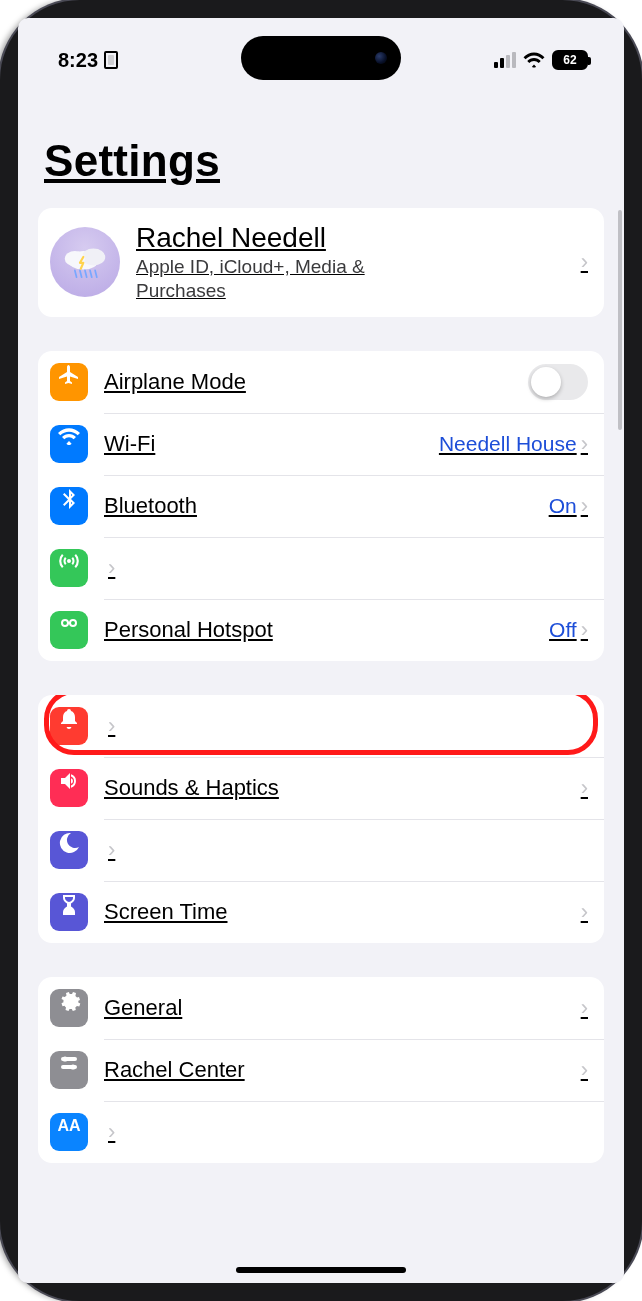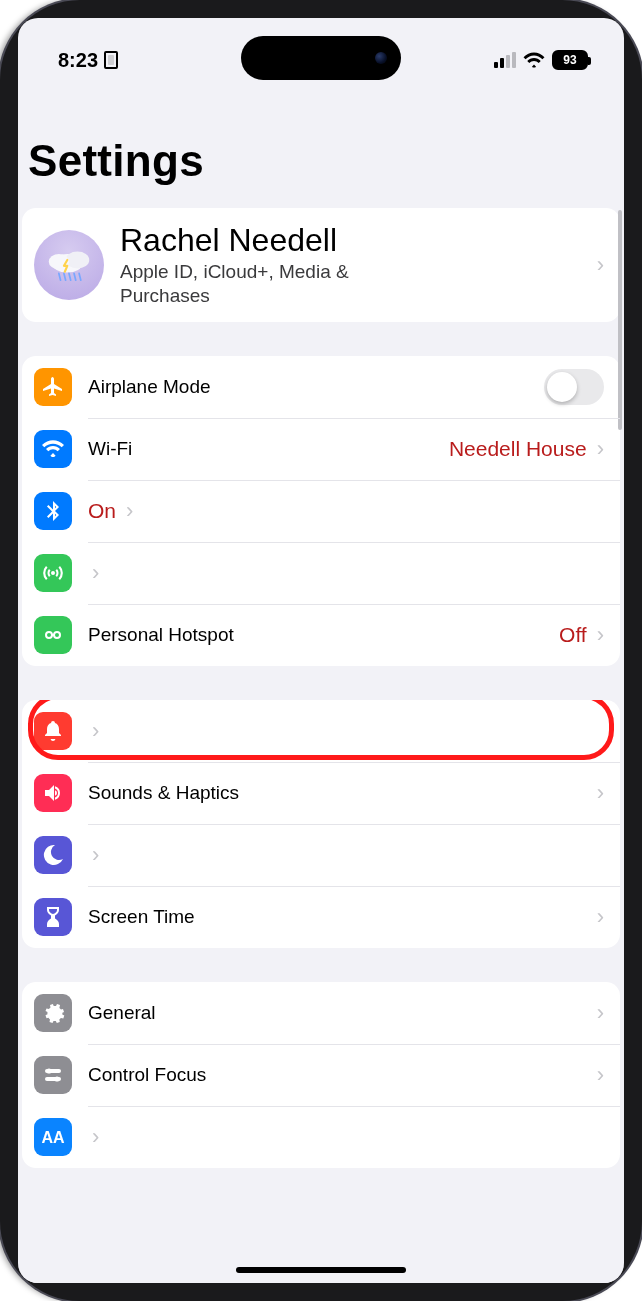--- a/index.html
+++ b/index.html
@@ -29,21 +29,21 @@
     content:"";
     position:absolute;
     left:-6px; top:290px; width:6px; height:100px;
     background:#222; border-radius:3px 0 0 3px;
     box-shadow: 0 120px 0 #222;
   }
   .screen {
     width: 100%;
     height: 100%;
     background: #f2f2f7;
-    border-radius: 20px;
+    border-radius: 10px;
     overflow: hidden;
     position: relative;
   }
   .island {
     position: absolute;
     top: 18px;
     left: 50%;
     transform: translateX(-50%);
     width: 160px;
     height: 44px;
@@ -77,24 +77,25 @@
   .cell-bars span{width:4px;background:#000;border-radius:1px;}
   .cell-bars span:nth-child(1){height:6px}
   .cell-bars span:nth-child(2){height:10px}
   .cell-bars span:nth-child(3){height:13px;background:#b9b9be}
   .cell-bars span:nth-child(4){height:16px;background:#b9b9be}
   .wifi-status{width:22px;height:16px;}
   .battery-wrap{display:flex;align-items:center;gap:2px;}
   .battery-box{width:36px;height:20px;border:2px solid #000;border-radius:6px;position:relative;display:flex;align-items:center;justify-content:center;font-size:12px;font-weight:700;background:#000;color:#fff;}
   .battery-box::after{content:"";position:absolute;right:-5px;top:5px;width:3px;height:8px;background:#000;border-radius:0 2px 2px 0}
   .content{
-    padding: 0 4px;
+    padding: 0 20px;
     height: calc(100% - 62px);
     overflow: hidden;
     position: relative;
+    text-decoration: underline;
   }
   .page-title{
     font-size: 44px;
     font-weight: 700;
     letter-spacing: .3px;
     color: #000;
     margin: 56px 6px 22px;
   }
   .card{
     background:#fff;
@@ -107,49 +108,49 @@
     padding:14px 16px 14px 12px;
   }
   .avatar{
     width:70px;height:70px;border-radius:50%;
     background: radial-gradient(circle at 50% 30%, #d6cbf0 0%, #b9a8e5 100%);
     display:flex;align-items:center;justify-content:center;
     overflow:hidden;
   }
   .avatar svg{width:54px;height:44px;}
   .profile-text{flex:1;min-width:0;}
-  .profile-name{font-size:32px;color:#000;font-weight:400;margin-bottom:1px;}
+  .profile-name{font-size:28px;color:#000;font-weight:400;margin-bottom:1px;}
   .profile-sub{font-size:19px;color:#3a3a3c;line-height:1.25;max-width:250px;}
   .chevron{color:#c6c6ca;font-size:22px;font-weight:300;margin-left:4px;}
   .row{
     display:flex;align-items:center;
     padding:12px 16px 12px 12px;
     min-height:56px;
     position:relative;
   }
   .row + .row::before{
     content:"";
     position:absolute;left:66px;right:0;top:0;height:1px;background:#e4e4e9;
   }
   .row-icon{
     width:38px;height:38px;border-radius:9px;
-    display:flex;align-items:center;justify-content:center;
+    display:flex;align-items:flex-start;justify-content:center;
     margin-right:16px;flex:0 0 38px;
   }
   .row-icon svg{width:24px;height:24px;fill:#fff}
   .ic-orange{background:#ff9500}
   .ic-blue{background:#007aff}
   .ic-green{background:#34c759}
   .ic-red{background:#ff3b30}
   .ic-pink{background:#ff2d55}
   .ic-indigo{background:#5856d6}
   .ic-grey{background:#8e8e93}
   .ic-dblue{background:#0a84ff}
-  .row-label{flex:1;font-size:19px;color:#000;}
-  .row-value{font-size:21px;color:#b91c1c;margin-right:6px;}
+  .row-label{flex:1;font-size:22px;color:#000;}
+  .row-value{font-size:21px;color:#1d4ed8;}
   .switch{
     width:60px;height:36px;border-radius:20px;background:#e9e9eb;position:relative;
   }
   .switch::after{
     content:"";position:absolute;top:3px;left:3px;width:30px;height:30px;border-radius:50%;
     background:#fff;box-shadow:0 2px 4px rgba(0,0,0,.25);
   }
   .highlight-ring{
     position:absolute;pointer-events:none;
     border:5px solid #ff1a1a;border-radius:30px;
@@ -188,21 +189,21 @@
         <span class="cell-bars">
             <span></span>
             <span></span>
             <span></span>
             <span></span>
           </span>
         <svg class="wifi-status" viewBox="0 0 24 18">
             <path fill="#000" d="M12 17.5c.9 0 1.7-.4 2.3-1l-2.3-2.3-2.3 2.3c.6.6 1.4 1 2.3 1zM4.4 10l2.3 2.3C8.1 10.9 10 10 12 10s3.9.9 5.3 2.3L19.6 10C17.6 8 14.9 6.8 12 6.8S6.4 8 4.4 10zM.2 5.8l2.3 2.3C5.2 5.4 8.5 3.8 12 3.8s6.8 1.6 9.5 4.3l2.3-2.3C20.5 2.5 16.4.6 12 .6S3.5 2.5.2 5.8z"></path>
           </svg>
         <span class="battery-wrap">
-          <span class="battery-box">93</span>
+          <span class="battery-box">62</span>
         </span>
       </div>
     </div>
 
     <div class="content">
       <div class="scrollbar-line"></div>
       <h1 class="page-title">Settings</h1>
 
       <div class="card">
         <div class="profile-row">
@@ -242,20 +243,21 @@
           <span class="row-label">Wi-Fi</span>
           <span class="row-value">Needell House</span>
           <span class="chevron">›</span>
         </div>
         <div class="row">
           <span class="row-icon ic-blue">
               <svg viewBox="0 0 24 24">
                 <path d="M12 2v8.6L7.4 6 6 7.4l5 5-5 5L7.4 19 12 14.4V22l6-6-4-4 4-4-6-6zm2 4.8L15.2 8 14 9.2V6.8zm0 10.4v-2.4L15.2 16 14 17.2z"></path>
               </svg>
             </span>
+          <span class="row-label">Bluetooth</span>
           <span class="row-value">On</span>
           <span class="chevron">›</span>
         </div>
         <div class="row">
           <span class="row-icon ic-green">
               <svg viewBox="0 0 24 24">
                 <path d="M5 5a10 10 0 000 14l1.5-1.5a8 8 0 010-11L5 5zm14 0l-1.5 1.5a8 8 0 010 11L19 19a10 10 0 000-14zM8 8a6 6 0 000 8l1.5-1.5a4 4 0 010-5L8 8zm8 0l-1.5 1.5a4 4 0 010 5L16 16a6 6 0 000-8zm-4 2a2 2 0 100 4 2 2 0 000-4z"></path>
               </svg>
             </span>
           <span class="chevron">›</span>
@@ -322,21 +324,21 @@
         </div>
         <div class="row">
           <span class="row-icon ic-grey">
               <svg viewBox="0 0 24 24">
                 <rect x="4" y="6" width="16" height="4" rx="2"></rect>
                 <rect x="4" y="14" width="16" height="4" rx="2"></rect>
                 <circle cx="8" cy="8" r="2.6" fill="#fff"></circle>
                 <circle cx="16" cy="16" r="2.6" fill="#fff"></circle>
               </svg>
             </span>
-          <span class="row-label">Control Focus</span>
+          <span class="row-label">Rachel Center</span>
           <span class="chevron">›</span>
         </div>
         <div class="row cut-row">
           <span class="row-icon ic-dblue">
               <svg viewBox="0 0 24 24">
                 <text x="12" y="18" font-size="16" font-weight="700" text-anchor="middle" fill="#fff">AA</text>
               </svg>
             </span>
           <span class="chevron">›</span>
         </div>

